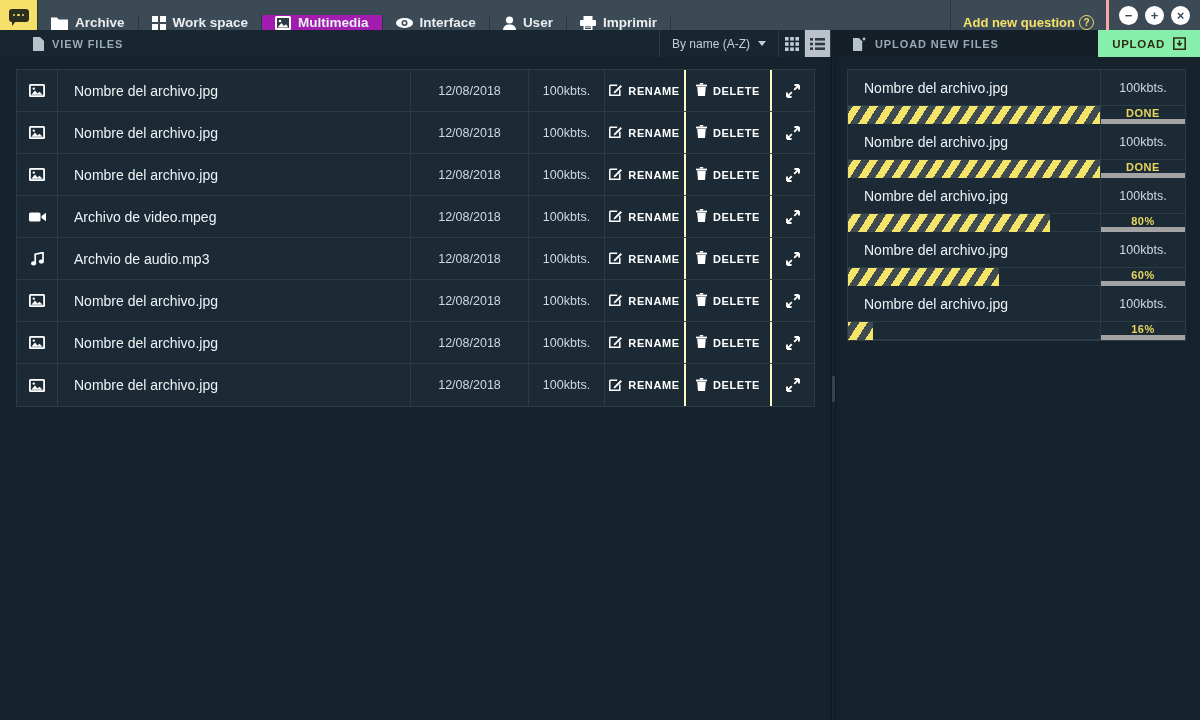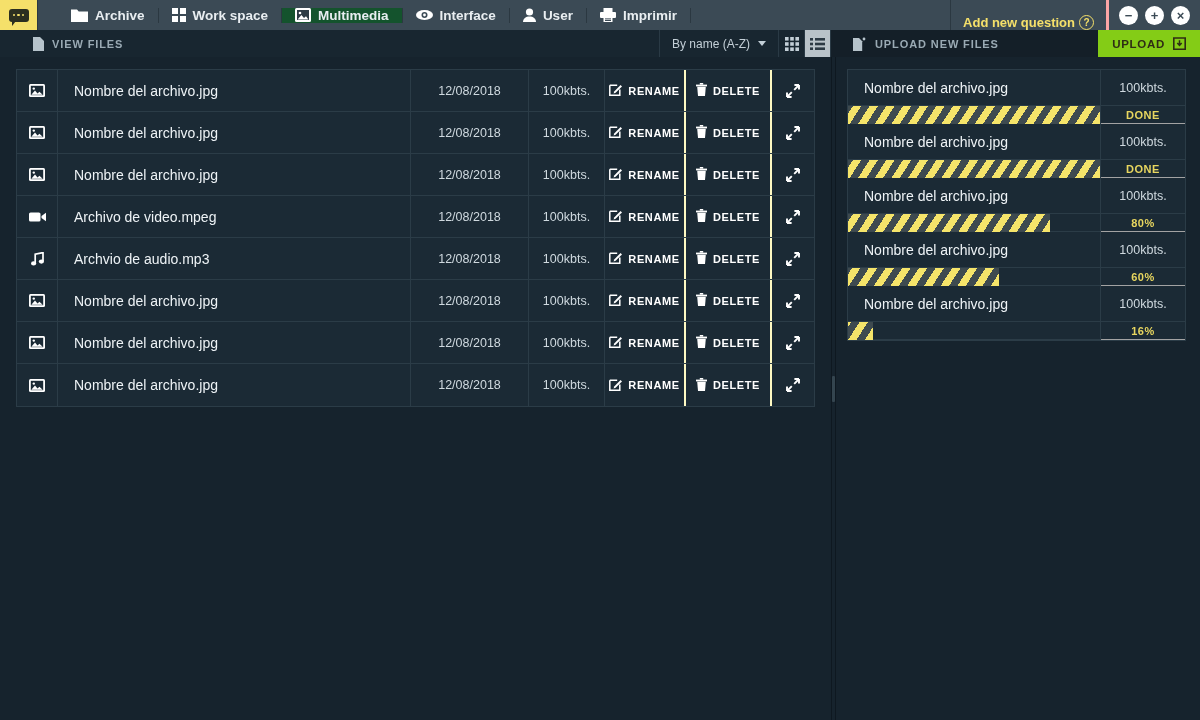--- a/index.html
+++ b/index.html
@@ -37,21 +37,21 @@
     width: 2.5px; height: 2.5px; background: #f5e06a; border-radius: 50%;
     display: block;
   }
   .tab {
     display: flex; align-items: center; gap: 7px;
     padding: 0 13px;
     color: #e9eef1; font-size: 13.5px; font-weight: bold;
     border-right: 1px solid #2b3841;
     cursor: pointer; white-space: nowrap;
   }
-  .tab.active { background: #14532d; }
+  .tab.active { background: #a21caf; }
   .tab .ico { display: flex; align-items: center; color: #fff; }
   .spacer { flex: 1; border-right: 1px solid #2b3841; }
   .addq {
     display: flex; align-items: flex-end; gap: 4px;
     padding: 0 12px; color: #f5e06a; font-size: 13px; font-weight: bold;
     border-right: 3px solid #fca5a5; cursor: pointer; white-space: nowrap;
   }
   .qmark {
     width: 15px; height: 15px; border: 1.6px solid #f5e06a; border-radius: 50%;
     font-size: 10px; display: flex; align-items: center; justify-content: center;
@@ -89,21 +89,21 @@
   }
   .vbtn.sel { background: #b9c3c9; }
   .subbar-right {
     flex: 1; background: #141f28; display: flex; align-items: stretch;
   }
   .uploadlabel {
     display: flex; align-items: center; gap: 9px; padding-left: 22px;
     color: #9aaab4; font-size: 11px; font-weight: bold; letter-spacing: 0.9px;
   }
   .uploadbtn {
-    margin-left: auto; background: #84cc16; color: #2f2d15;
+    margin-left: auto; background: #86efac; color: #2f2d15;
     display: flex; align-items: center; gap: 8px; padding: 0 14px;
     font-size: 11.5px; font-weight: bold; letter-spacing: 0.7px; cursor: pointer;
   }
 
   
   .body { width: 1200px; height: 663px; display: flex; }
   .left-pane { width: 831px; height: 100%; background: #16232d; position: relative; }
   .splitter {
     width: 5px; height: 100%; background: #16232d;
     border-left: 1px solid #0e1820; border-right: 1px solid #0e1820;
@@ -169,35 +169,35 @@
     background: repeating-linear-gradient(
       -57deg,
       #f5e46a 0px, #f5e46a 7px,
       #3e4a4f 7px, #3e4a4f 14px
     );
   }
   .up-pct {
     width: 84px; height: 18px;
     display: flex; align-items: center; justify-content: center;
     color: #e8d65f; font-size: 11px; font-weight: bold; letter-spacing: 0.5px;
-    border-bottom: 1px solid #a3a3a3;
+    border-bottom: 5px solid #a3a3a3;
   }
 </style>
 </head>
 <body>
 
 <div class="topbar">
   <div class="logo-tab">
     <span class="logo-glyph">
         <i></i>
         <i></i>
         <i></i>
       </span>
   </div>
-  <div id="tabs-host" style="display:flex;align-items:center;margin-left:20px;">
+  <div id="tabs-host" style="display:flex;align-items:flex-end;">
       <div class="tab">
         <span class="ico">
           <svg width="17" height="14" viewBox="0 0 17 14">
             <path d="M0 1.5h6l1.7 2H17V14H0z" fill="#fff"></path>
           </svg>
         </span>
         <span>Archive</span>
       </div>
       <div class="tab">
         <span class="ico">

